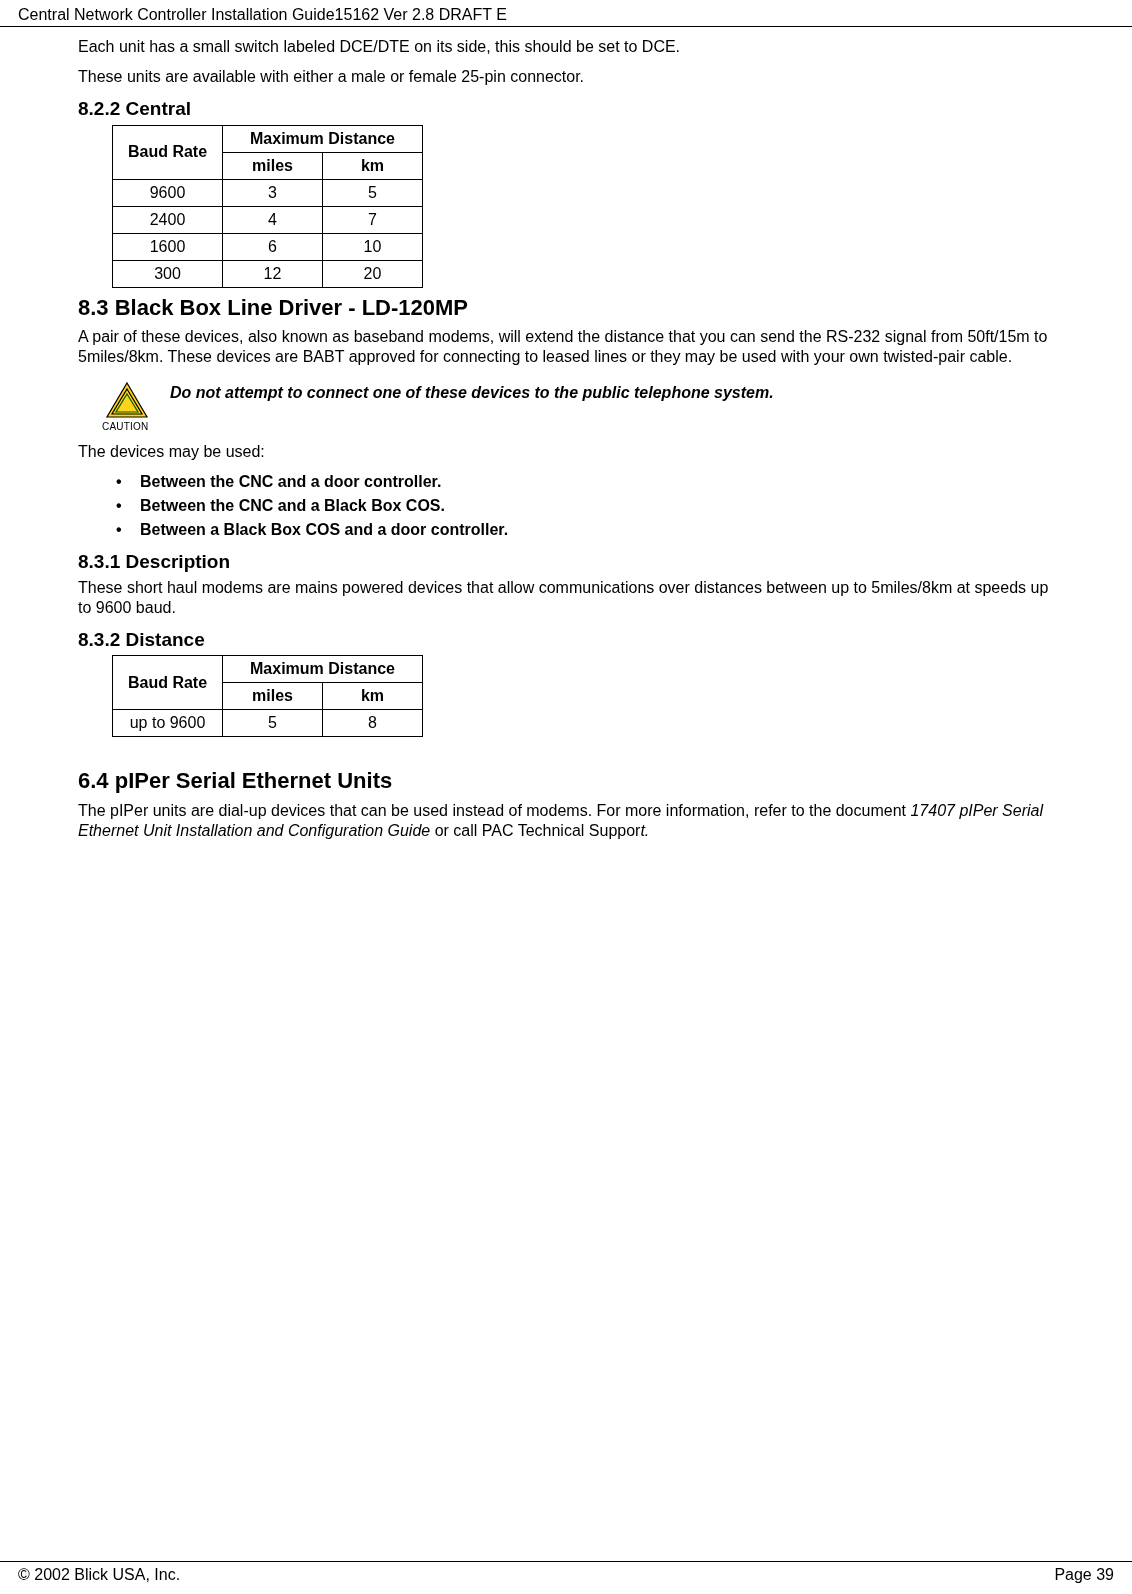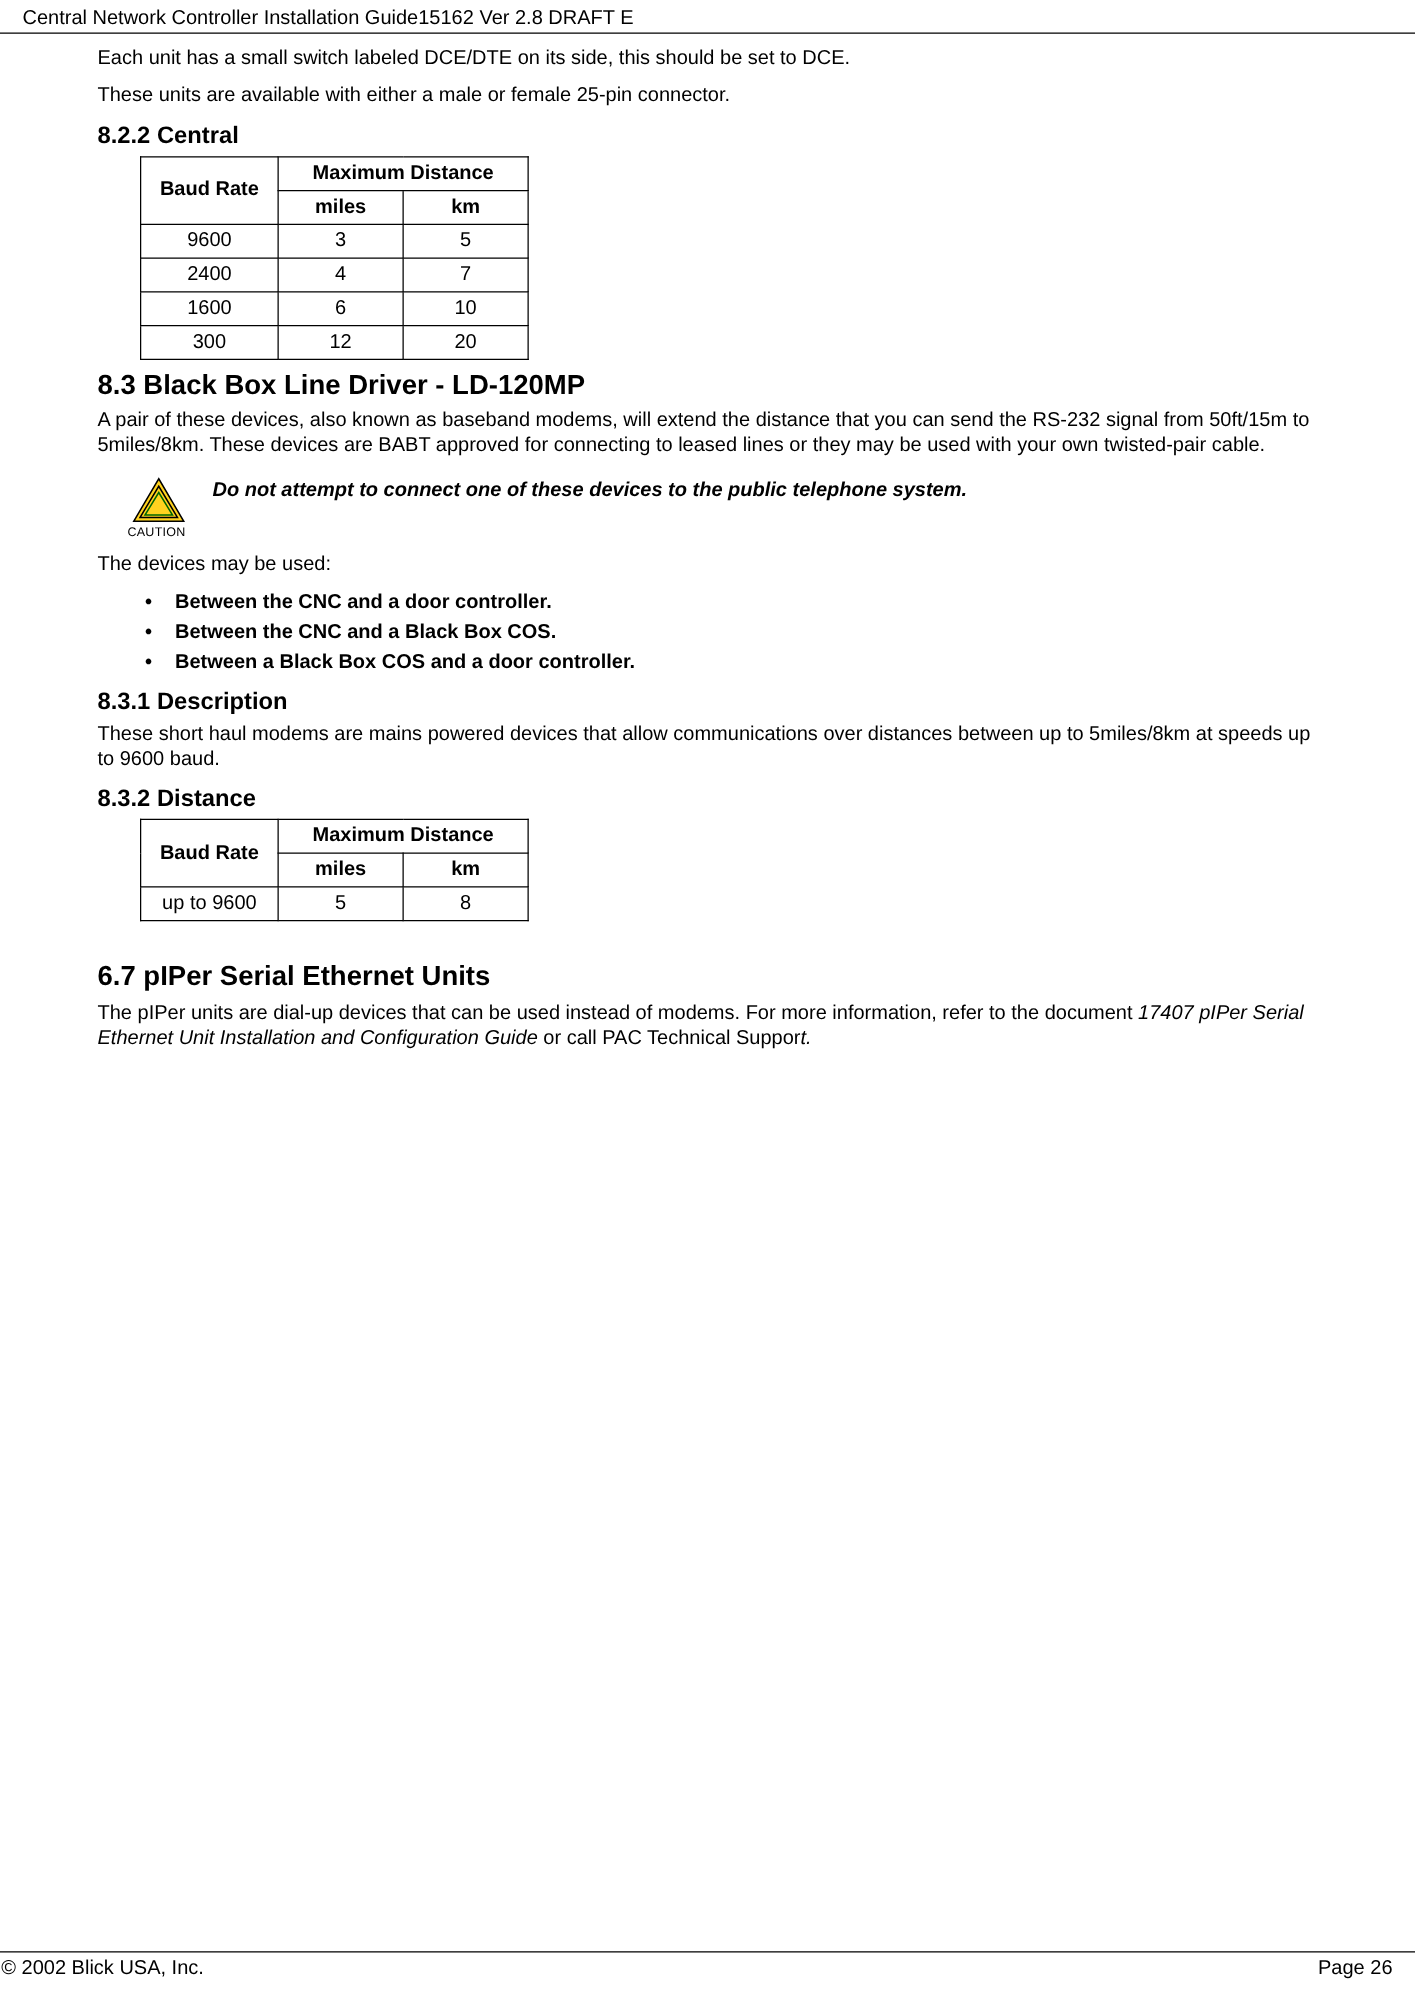--- a/index.html
+++ b/index.html
@@ -23,21 +23,21 @@
     font-size: 16px;
   }
   .footer {
     position: absolute;
     bottom: 0;
     left: 0;
     right: 0;
     display: flex;
     justify-content: space-between;
     border-top: 1px solid #000;
-    padding: 4px 18px 10px 1px;
+    padding: 4px 18px 10px 18px;
     font-size: 16px;
   }
   .content {
     padding: 6px 78px 0 78px;
     font-size: 16px;
     line-height: 1.25;
   }
   .content p.body {
     margin: 4px 0 10px 0;
   }
@@ -198,24 +198,24 @@
       <tr>
         <td>up to 9600</td>
         <td>5</td>
         <td>8</td>
       </tr>
     </tbody>
       </table>
 
     <div style="height:18px"></div>
 
-    <div class="h2">6.7 pIPer Serial Ethernet Units</div>
+    <div class="h2">6.4 pIPer Serial Ethernet Units</div>
     <p class="body">
       <span>The pIPer units are dial-up devices that can be used instead of modems. For more information, refer to the document </span><span class="italic">17407 pIPer Serial Ethernet Unit Installation and Configuration Guide</span><span> or call PAC Technical Suppor</span><span class="italic">t.</span>
     </p>
 
   </div>
 
   <div class="footer">
     <span>© 2002 Blick USA, Inc.</span>
-    <span>Page 26</span>
+    <span>Page 39</span>
   </div>
 </div>
 
 </body></html>

